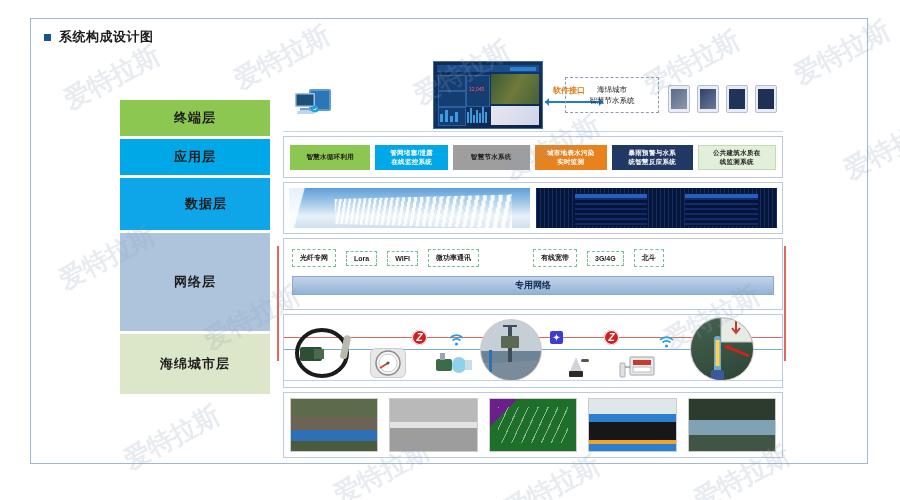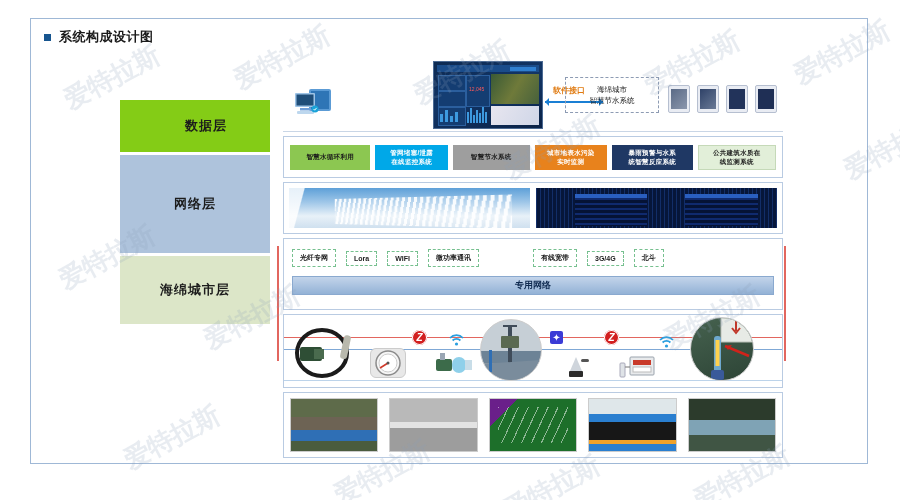--- a/index.html
+++ b/index.html
@@ -267,27 +267,33 @@
 <div id="page">
 
   <div class="outer-frame"></div>
 
   <div class="title-row">
     <span class="title-bullet"></span>
     <span class="title-text">系统构成设计图</span>
   </div>
 
   <div class="layer-col" id="layer-col">
-      <div class="layer-block" style="background: #84cc16; height: 52px; padding-left: 22px;">
+      <div class="layer-block" style="background: rgb(140, 199, 81); height: 36px;">
+        <span>终端层</span>
+      </div>
+      <div class="layer-block" style="background: rgb(0, 168, 232); height: 36px;">
+        <span>应用层</span>
+      </div>
+      <div class="layer-block" style="background: #0ea5e9; height: 52px; padding-left: 22px;">
         <span>数据层</span>
       </div>
       <div class="layer-block" style="background: rgb(174, 195, 220); height: 98px;">
         <span>网络层</span>
       </div>
-      <div class="layer-block" style="background: rgb(220, 230, 200); height: 68px;">
+      <div class="layer-block" style="background: rgb(220, 230, 200); height: 60px;">
         <span>海绵城市层</span>
       </div>
     </div>
 
   <div class="content">
 
     <div class="terminal-strip">
 
       <div class="pc-icon">
         <svg width="38" height="30" viewBox="0 0 38 30">

